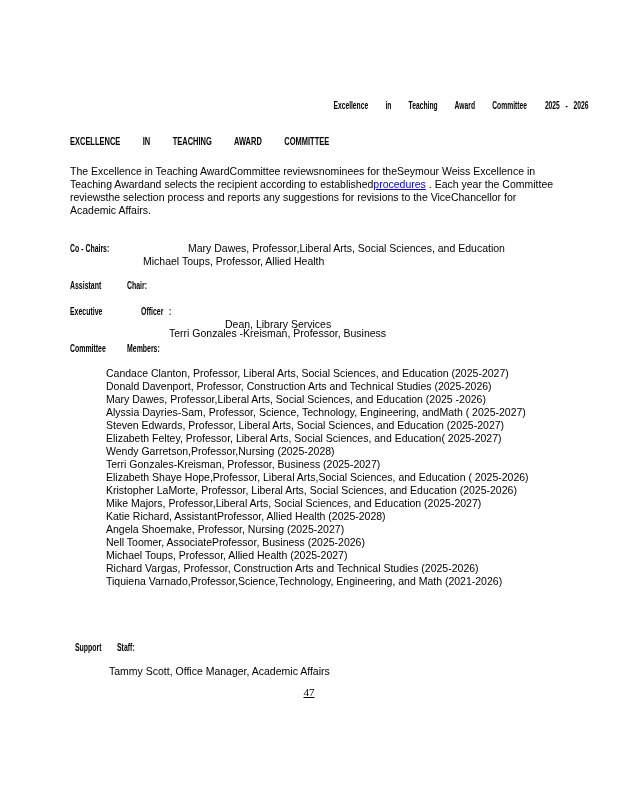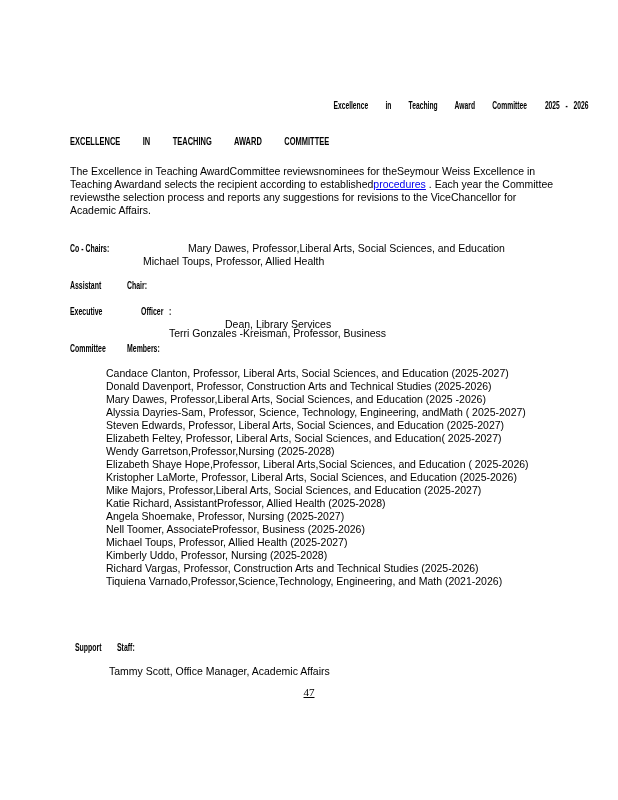--- a/index.html
+++ b/index.html
@@ -93,28 +93,28 @@
   <div class="abs" style="left:127px; top:342px;"><span class="lbl">Members:</span></div>
 
   <div class="abs members">
     <div class="mline">Candace Clanton, Professor, Liberal Arts, Social Sciences, and Education (2025-2027)</div>
     <div class="mline">Donald Davenport, Professor, Construction Arts and Technical Studies (2025-2026)</div>
     <div class="mline">Mary Dawes, Professor,Liberal Arts, Social Sciences, and Education (2025 -2026)</div>
     <div class="mline">Alyssia Dayries-Sam, Professor, Science, Technology, Engineering, andMath ( 2025-2027)</div>
     <div class="mline">Steven Edwards, Professor, Liberal Arts, Social Sciences, and Education (2025-2027)</div>
     <div class="mline">Elizabeth Feltey, Professor, Liberal Arts, Social Sciences, and Education( 2025-2027)</div>
     <div class="mline">Wendy Garretson,Professor,Nursing (2025-2028)</div>
+    <div class="mline">Terri Gonzales-Kreisman, Professor, Business (2025-2027)</div>
     <div class="mline">Elizabeth Shaye Hope,Professor, Liberal Arts,Social Sciences, and Education ( 2025-2026)</div>
     <div class="mline">Kristopher LaMorte, Professor, Liberal Arts, Social Sciences, and Education (2025-2026)</div>
     <div class="mline">Mike Majors, Professor,Liberal Arts, Social Sciences, and Education (2025-2027)</div>
     <div class="mline">Katie Richard, AssistantProfessor, Allied Health (2025-2028)</div>
     <div class="mline">Angela Shoemake, Professor, Nursing (2025-2027)</div>
     <div class="mline">Nell Toomer, AssociateProfessor, Business (2025-2026)</div>
     <div class="mline">Michael Toups, Professor, Allied Health (2025-2027)</div>
-    <div class="mline">Kimberly Uddo, Professor, Nursing (2025-2028)</div>
     <div class="mline">Richard Vargas, Professor, Construction Arts and Technical Studies (2025-2026)</div>
     <div class="mline">Tiquiena Varnado,Professor,Science,Technology, Engineering, and Math (2021-2026)</div>
   </div>
 
   <div class="abs" style="left:75px; top:641px;"><span class="lbl">Support</span></div>
   <div class="abs" style="left:117px; top:641px;"><span class="lbl">Staff:</span></div>
   <div class="abs" style="left:109px; top:665px;">Tammy Scott, Office Manager, Academic Affairs</div>
 
   <div class="abs pagenum">47</div>
 

